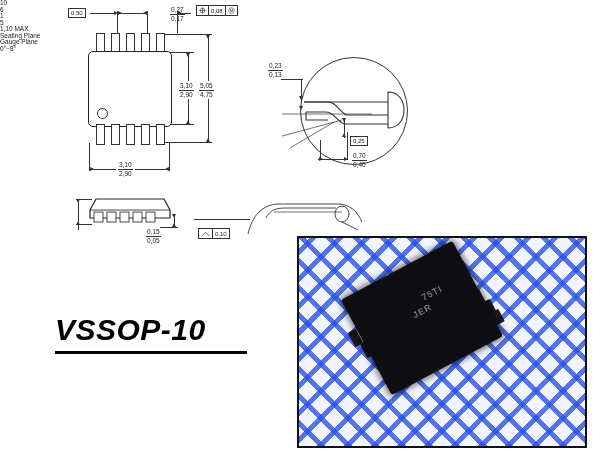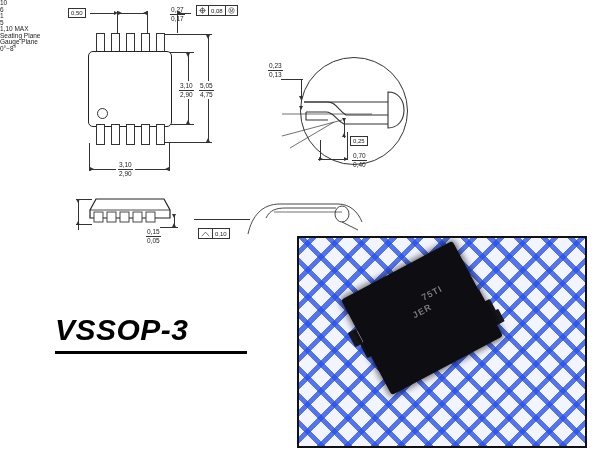--- a/index.html
+++ b/index.html
@@ -232,21 +232,21 @@
   <div class="line hl" style="left:318px;top:159px;width:30px;"></div>
   <div class="arrowR" style="left:319px;top:156.5px;"></div>
   <div class="arrowR" style="left:344px;top:156.5px;"></div>
   <div class="line vl" style="left:320px;top:140px;height:20px;"></div>
   <div class="line vl" style="left:347px;top:132px;height:28px;"></div>
   <div class="frac" style="left:352px;top:152px;">
     <span class="top">0,70</span>
     <span>0,40</span>
   </div>
 
-  <div class="title" style="left:55px;top:313px;">VSSOP-3</div>
+  <div class="title" style="left:55px;top:313px;">VSSOP-10</div>
   <div class="title-rule" style="left:55px;top:351px;width:192px;"></div>
 
   <div class="photo frame" style="left:297px;top:236px;width:290px;height:212px;">
     <div class="photo-inner">
       <div class="gridpaper"></div>
 
       <div class="chiplead" style="left:148px;top:32px;width:9px;height:16px;transform:rotate(-28deg);"></div>
       <div class="chiplead" style="left:162px;top:42px;width:9px;height:16px;transform:rotate(-28deg);"></div>
       <div class="chiplead" style="left:175px;top:52px;width:9px;height:16px;transform:rotate(-28deg);"></div>
       <div class="chiplead" style="left:186px;top:62px;width:9px;height:16px;transform:rotate(-28deg);"></div>

